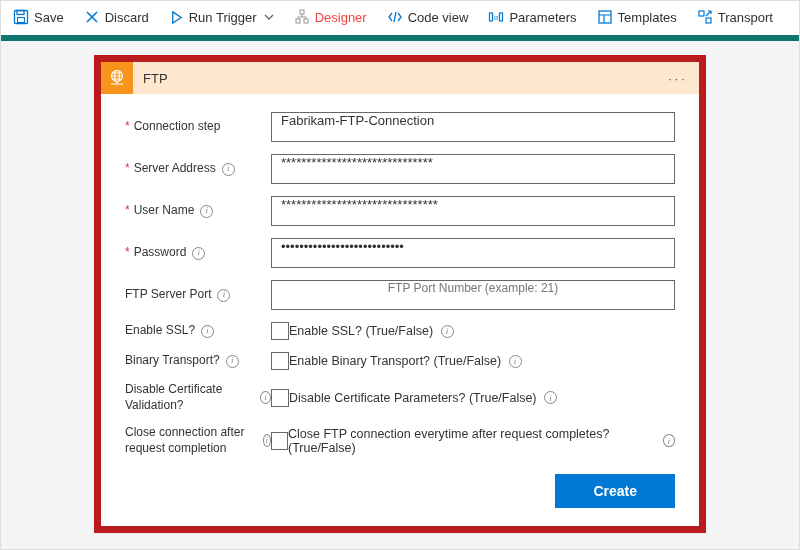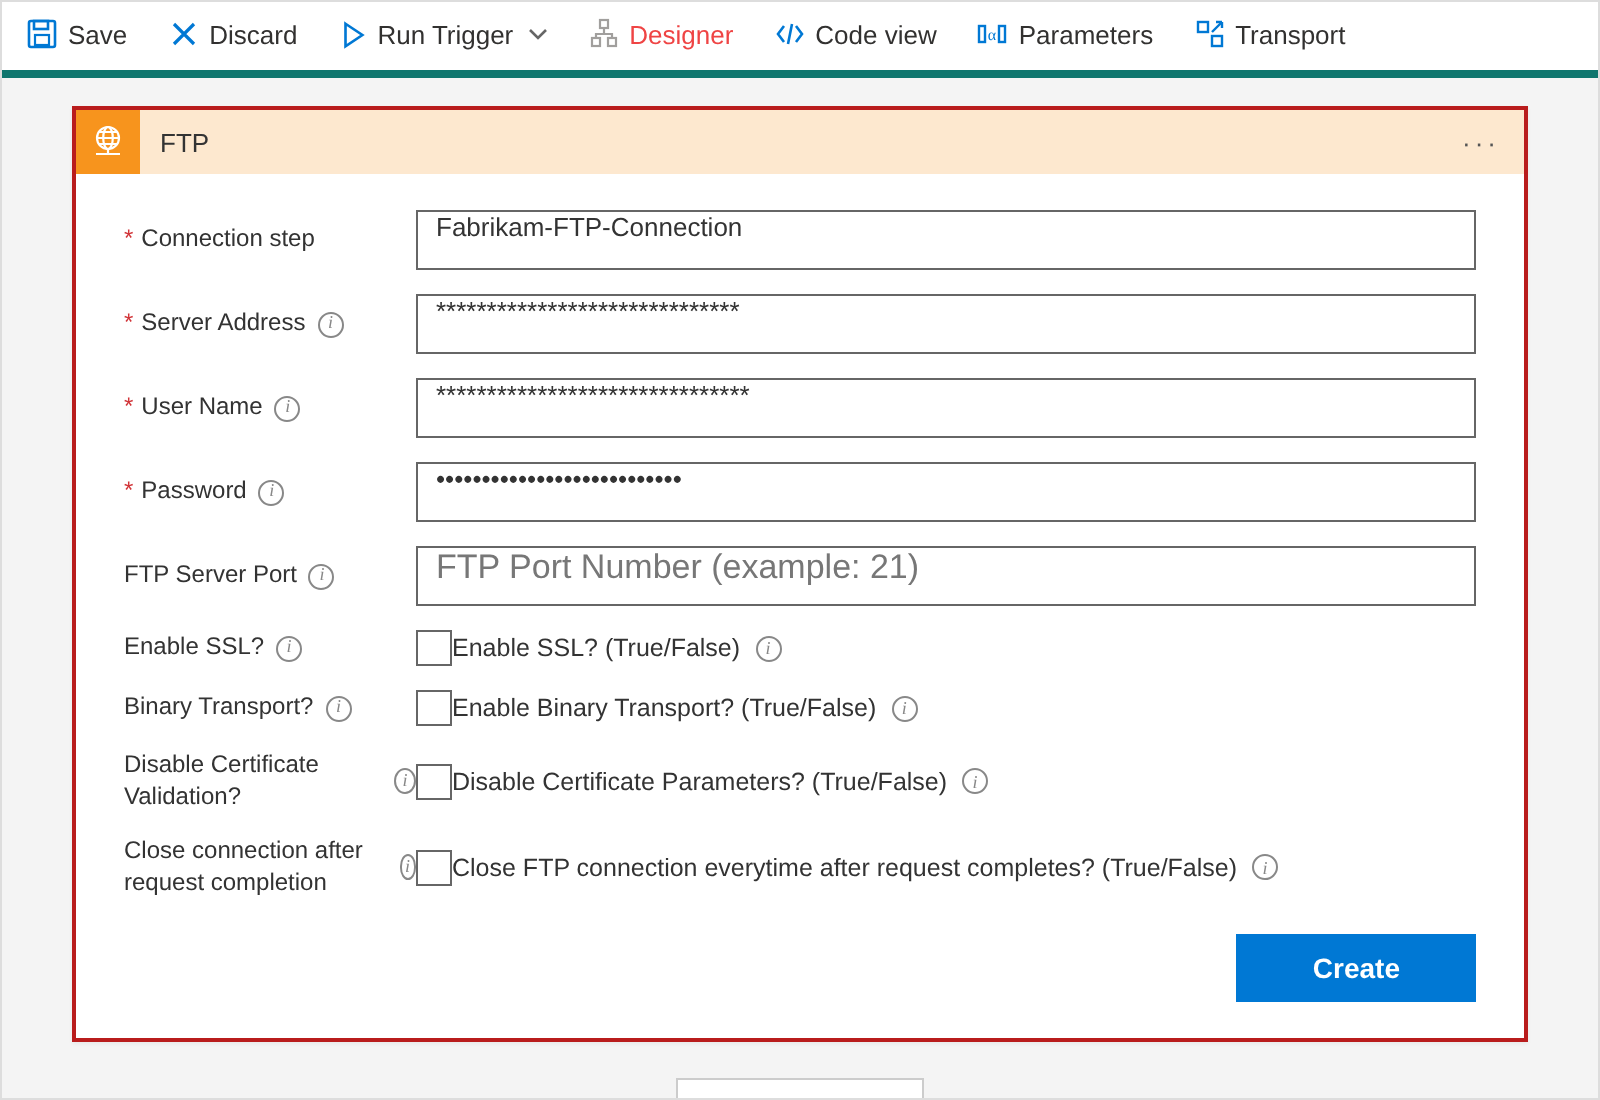--- a/index.html
+++ b/index.html
@@ -11,21 +11,21 @@
       height: 550px;
       overflow: hidden;
       border: 1px solid #ddd;
     }
     
     .toolbar {
       display: flex;
       align-items: center;
       gap: 4px;
       padding: 6px 4px 8px 4px;
-      border-bottom: 4px solid #0f766e;
+      border-bottom: 6px solid #0f766e;
       background: #fff;
     }
     .tb-btn {
       display: flex;
       align-items: center;
       gap: 5px;
       padding: 2px 8px;
       color: #323130;
       cursor: pointer;
       font-size: 13px;
@@ -35,24 +35,24 @@
     .chev-sm { margin-left: 2px; }
 
     
     .canvas {
       background: #f4f4f4;
       padding: 14px 0 18px 0;
       height: calc(100% - 36px);
       overflow: auto;
     }
     .card {
-      width: 728px;
+      width: 612px;
       margin: 0 auto;
       background: #fff;
-      border: 2px solid #b91c1c;
+      border: 7px solid #b91c1c;
       box-shadow: 0 1px 2px rgba(0,0,0,0.05);
     }
     .card-header {
       display: flex;
       align-items: center;
       background: #fde8cf;
       height: 32px;
     }
     .card-icon {
       width: 32px;
@@ -110,21 +110,21 @@
     .field { flex: 1; }
     .txt {
       width: 100%;
       height: 30px;
       padding: 0 9px;
       border: 1px solid #666;
       font-size: 13px;
       color: #333;
       background: #fff;
     }
-    .txt.ph { color: #777; font-size: 17px; }
+    .txt.ph { color: #777; font-size: 12px; text-align: center; }
     .chk-row {
       display: flex;
       align-items: center;
     }
     .chk {
       width: 18px;
       height: 18px;
       border: 1px solid #666;
       background: #fff;
     }
@@ -205,20 +205,27 @@
       </svg>
     <span>Code view</span>
   </div>
   <div class="tb-btn">
     <svg width="16" height="16" viewBox="0 0 16 16">
         <rect x="1.5" y="4" width="3" height="8" fill="none" stroke="#0078d4" stroke-width="1.2"></rect>
         <rect x="11.5" y="4" width="3" height="8" fill="none" stroke="#0078d4" stroke-width="1.2"></rect>
         <text x="8" y="11" text-anchor="middle" font-size="8" fill="#0078d4" font-family="Georgia">α</text>
       </svg>
     <span>Parameters</span>
+  </div>
+  <div class="tb-btn">
+    <svg width="16" height="16" viewBox="0 0 16 16">
+        <rect x="2" y="2" width="12" height="12" fill="none" stroke="#0078d4" stroke-width="1.3"></rect>
+        <path d="M2 6 H14 M7 6 V14" stroke="#0078d4" stroke-width="1.2"></path>
+      </svg>
+    <span>Templates</span>
   </div>
   <div class="tb-btn">
     <svg width="16" height="16" viewBox="0 0 16 16">
         <rect x="2" y="2" width="5" height="5" fill="none" stroke="#0078d4" stroke-width="1.2"></rect>
         <rect x="9" y="9" width="5" height="5" fill="none" stroke="#0078d4" stroke-width="1.2"></rect>
         <path d="M14 2 L9 7" stroke="#0078d4" stroke-width="1.2"></path>
         <path d="M14 2 L11 2 M14 2 L14 5" stroke="#0078d4" stroke-width="1.2"></path>
       </svg>
     <span>Transport</span>
   </div>

